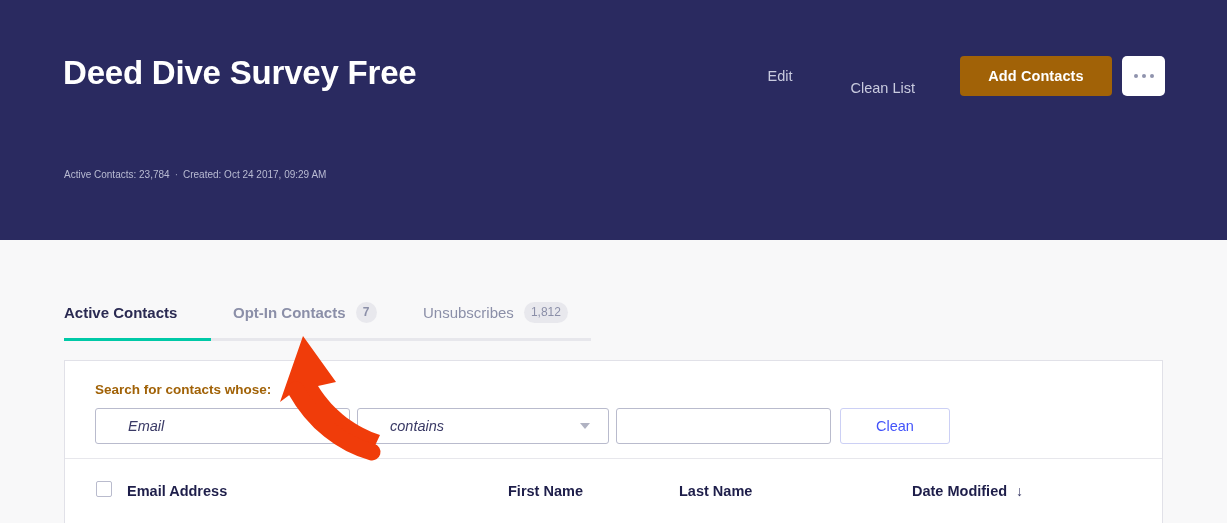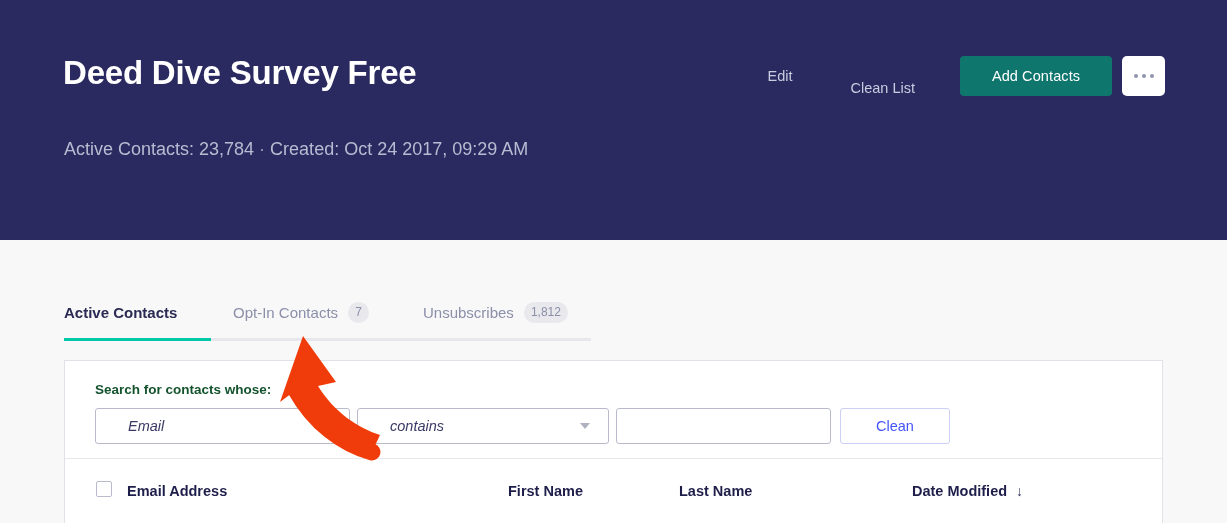--- a/index.html
+++ b/index.html
@@ -38,22 +38,22 @@
     top: 54px;
     font-size: 33px;
     font-weight: bold;
     color: #ffffff;
     letter-spacing: -0.2px;
     white-space: nowrap;
   }
   .header-meta {
     position: absolute;
     left: 64px;
-    top: 139px;
-    font-size: 18px;
+    top: 169px;
+    font-size: 10px;
     color: #b9bbd2;
     white-space: nowrap;
   }
   .header-meta .sep {
     padding: 0 5px;
     color: #9a9cba;
   }
 
   .header-actions {
     position: absolute;
@@ -73,24 +73,24 @@
     white-space: nowrap;
     font-family: inherit;
   }
   .link-btn.edit { margin-right: 58px; padding-left: 38px; }
   .link-btn.clean { margin-right: 45px; margin-top: 24px; }
 
   .primary-btn {
     width: 152px;
     height: 40px;
     border-radius: 4px;
-    background: #0f766e;
+    background: #a16207;
     color: #ffffff;
     font-size: 14.5px;
-    font-weight: normal;
+    font-weight: bold;
     border: none;
     cursor: pointer;
     font-family: inherit;
     letter-spacing: 0.1px;
   }
   .more-btn {
     width: 43px;
     height: 40px;
     margin-left: 10px;
     border-radius: 5px;
@@ -133,21 +133,21 @@
     white-space: nowrap;
   }
   .tab.active { border-bottom-color: #00c9a7; }
   .tab.active .tab-label {
     color: #2a2a52;
     font-weight: bold;
   }
   .tab-pad-1 { width: 22px; border-bottom: 3px solid #e7e7ec; height: 43px; box-sizing: border-box;}
   .tab-pad-2 { width: 22px; border-bottom: 3px solid #e7e7ec; height: 43px; box-sizing: border-box;}
   .tab-1 { width: 147px; justify-content: flex-start; }
-  .tab-2 { width: 168px; }
+  .tab-2 { width: 168px; font-weight: bold; }
   .tab-3 { width: 168px; }
   .badge {
     display: inline-flex;
     align-items: center;
     justify-content: center;
     height: 21px;
     min-width: 21px;
     padding: 0 7px;
     margin-left: 10px;
     border-radius: 11px;
@@ -173,21 +173,21 @@
     position: relative;
     height: 97px;
     border-bottom: 1px solid #e7e7ec;
   }
   .search-label {
     position: absolute;
     left: 30px;
     top: 21px;
     font-size: 13.5px;
     font-weight: bold;
-    color: #14532d;
+    color: #a16207;
     white-space: nowrap;
   }
   .field {
     position: absolute;
     top: 47px;
     height: 36px;
     box-sizing: border-box;
     border: 1px solid #b9bbcd;
     border-radius: 3px;
     background: #ffffff;

